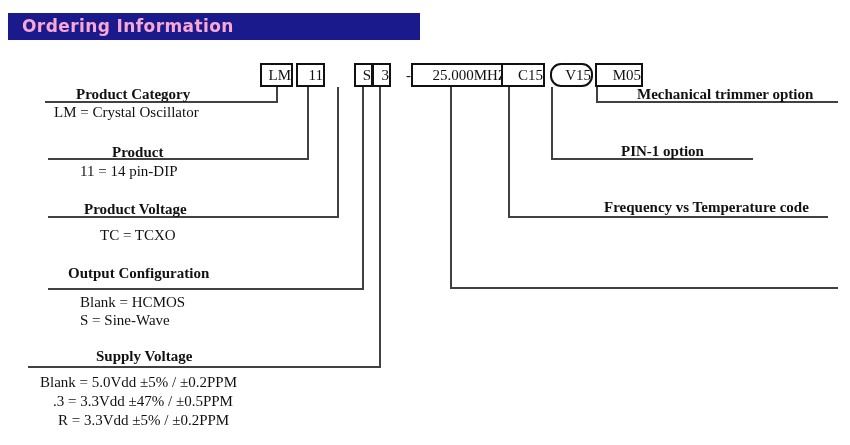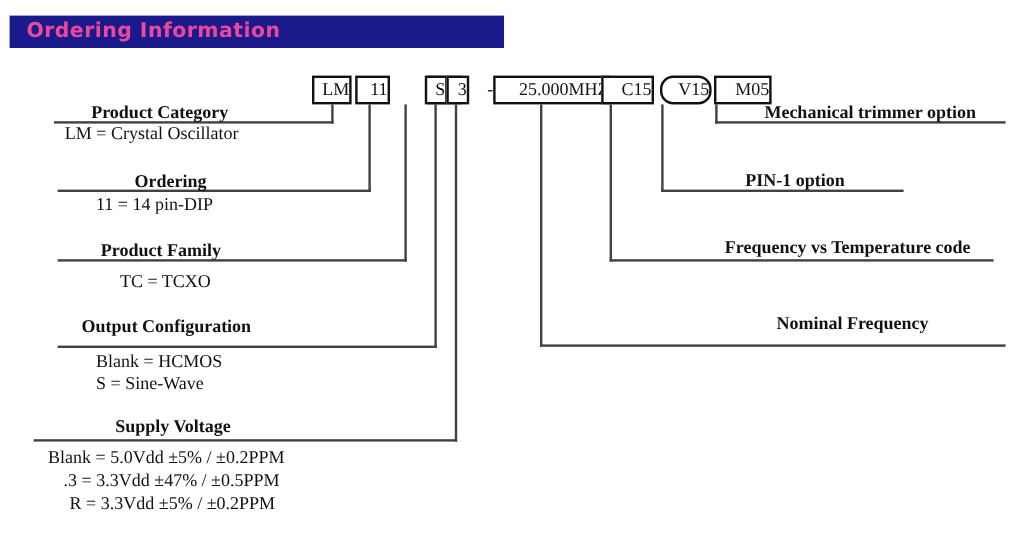--- a/index.html
+++ b/index.html
@@ -2,21 +2,21 @@
 <html><head>
 <meta charset="utf-8">
 <style>
   html,body{margin:0;padding:0;background:#ffffff;}
   #page{position:relative;width:850px;height:445px;background:#ffffff;overflow:hidden;
         font-family:"Liberation Serif",serif;color:#111111;}
   
   .hdr-bar{position:absolute;left:8px;top:13px;width:412px;height:27px;background:#1a1a8c;}
   .hdr-title{position:absolute;left:14px;top:0;height:27px;line-height:27px;
              font-family:"DejaVu Sans",sans-serif;font-weight:bold;font-size:17px;
-             color:#ec4899;letter-spacing:.4px;white-space:nowrap;}
+             color:#f9a8d4;letter-spacing:.4px;white-space:nowrap;}
   
   .seg{position:absolute;top:63px;height:24px;box-sizing:border-box;border:2px solid #111111;
        font-size:15px;line-height:20px;text-align:right;white-space:nowrap;background:#ffffff;}
   .seg.noborder{border:none;line-height:24px;}
   
   .vline{position:absolute;width:2px;background:#414141;}
   .hline{position:absolute;height:2px;background:#414141;}
   
   .ttl{position:absolute;font-weight:bold;font-size:15px;line-height:15px;white-space:nowrap;}
   .val{position:absolute;font-size:15px;line-height:15px;white-space:nowrap;}
@@ -57,33 +57,32 @@
   <div class="hline" style="left:48px;top:288px;width:316px;"></div>
   <div class="hline" style="left:28px;top:366px;width:353px;"></div>
   <div class="hline" style="left:596px;top:101px;width:242px;"></div>
   <div class="hline" style="left:551px;top:158px;width:202px;"></div>
   <div class="hline" style="left:508px;top:216px;width:320px;"></div>
   <div class="hline" style="left:450px;top:287px;width:388px;"></div>
 
   <div class="ttl" style="left:76px;top:87px;">Product Category</div>
   <div class="val" style="left:54px;top:105px;">LM = Crystal Oscillator</div>
 
-  <div class="ttl" style="left:112px;top:145px;">Ordering</div>
+  <div class="ttl" style="left:112px;top:145px;">Product</div>
   <div class="val" style="left:80px;top:164px;">11 = 14 pin-DIP</div>
 
-  <div class="ttl" style="left:84px;top:202px;">Product Family</div>
+  <div class="ttl" style="left:84px;top:202px;">Product Voltage</div>
   <div class="val" style="left:100px;top:228px;">TC = TCXO</div>
 
   <div class="ttl" style="left:68px;top:266px;">Output Configuration</div>
   <div class="val" style="left:80px;top:295px;">Blank = HCMOS</div>
   <div class="val" style="left:80px;top:313px;">S = Sine-Wave</div>
 
   <div class="ttl" style="left:96px;top:349px;">Supply Voltage</div>
   <div class="val" style="left:40px;top:375px;">Blank = 5.0Vdd ±5% / ±0.2PPM</div>
   <div class="val" style="left:53px;top:394px;">.3 = 3.3Vdd ±47% / ±0.5PPM</div>
   <div class="val" style="left:58px;top:413px;text-align:right;">R = 3.3Vdd ±5% / ±0.2PPM</div>
 
   <div class="ttl" style="left:637px;top:87px;">Mechanical trimmer option</div>
   <div class="ttl" style="left:621px;top:144px;">PIN-1 option</div>
   <div class="ttl" style="left:604px;top:200px;">Frequency vs Temperature code</div>
-  <div class="ttl" style="left:647px;top:263px;">Nominal Frequency</div>
 
 </div>
 
 </body></html>

